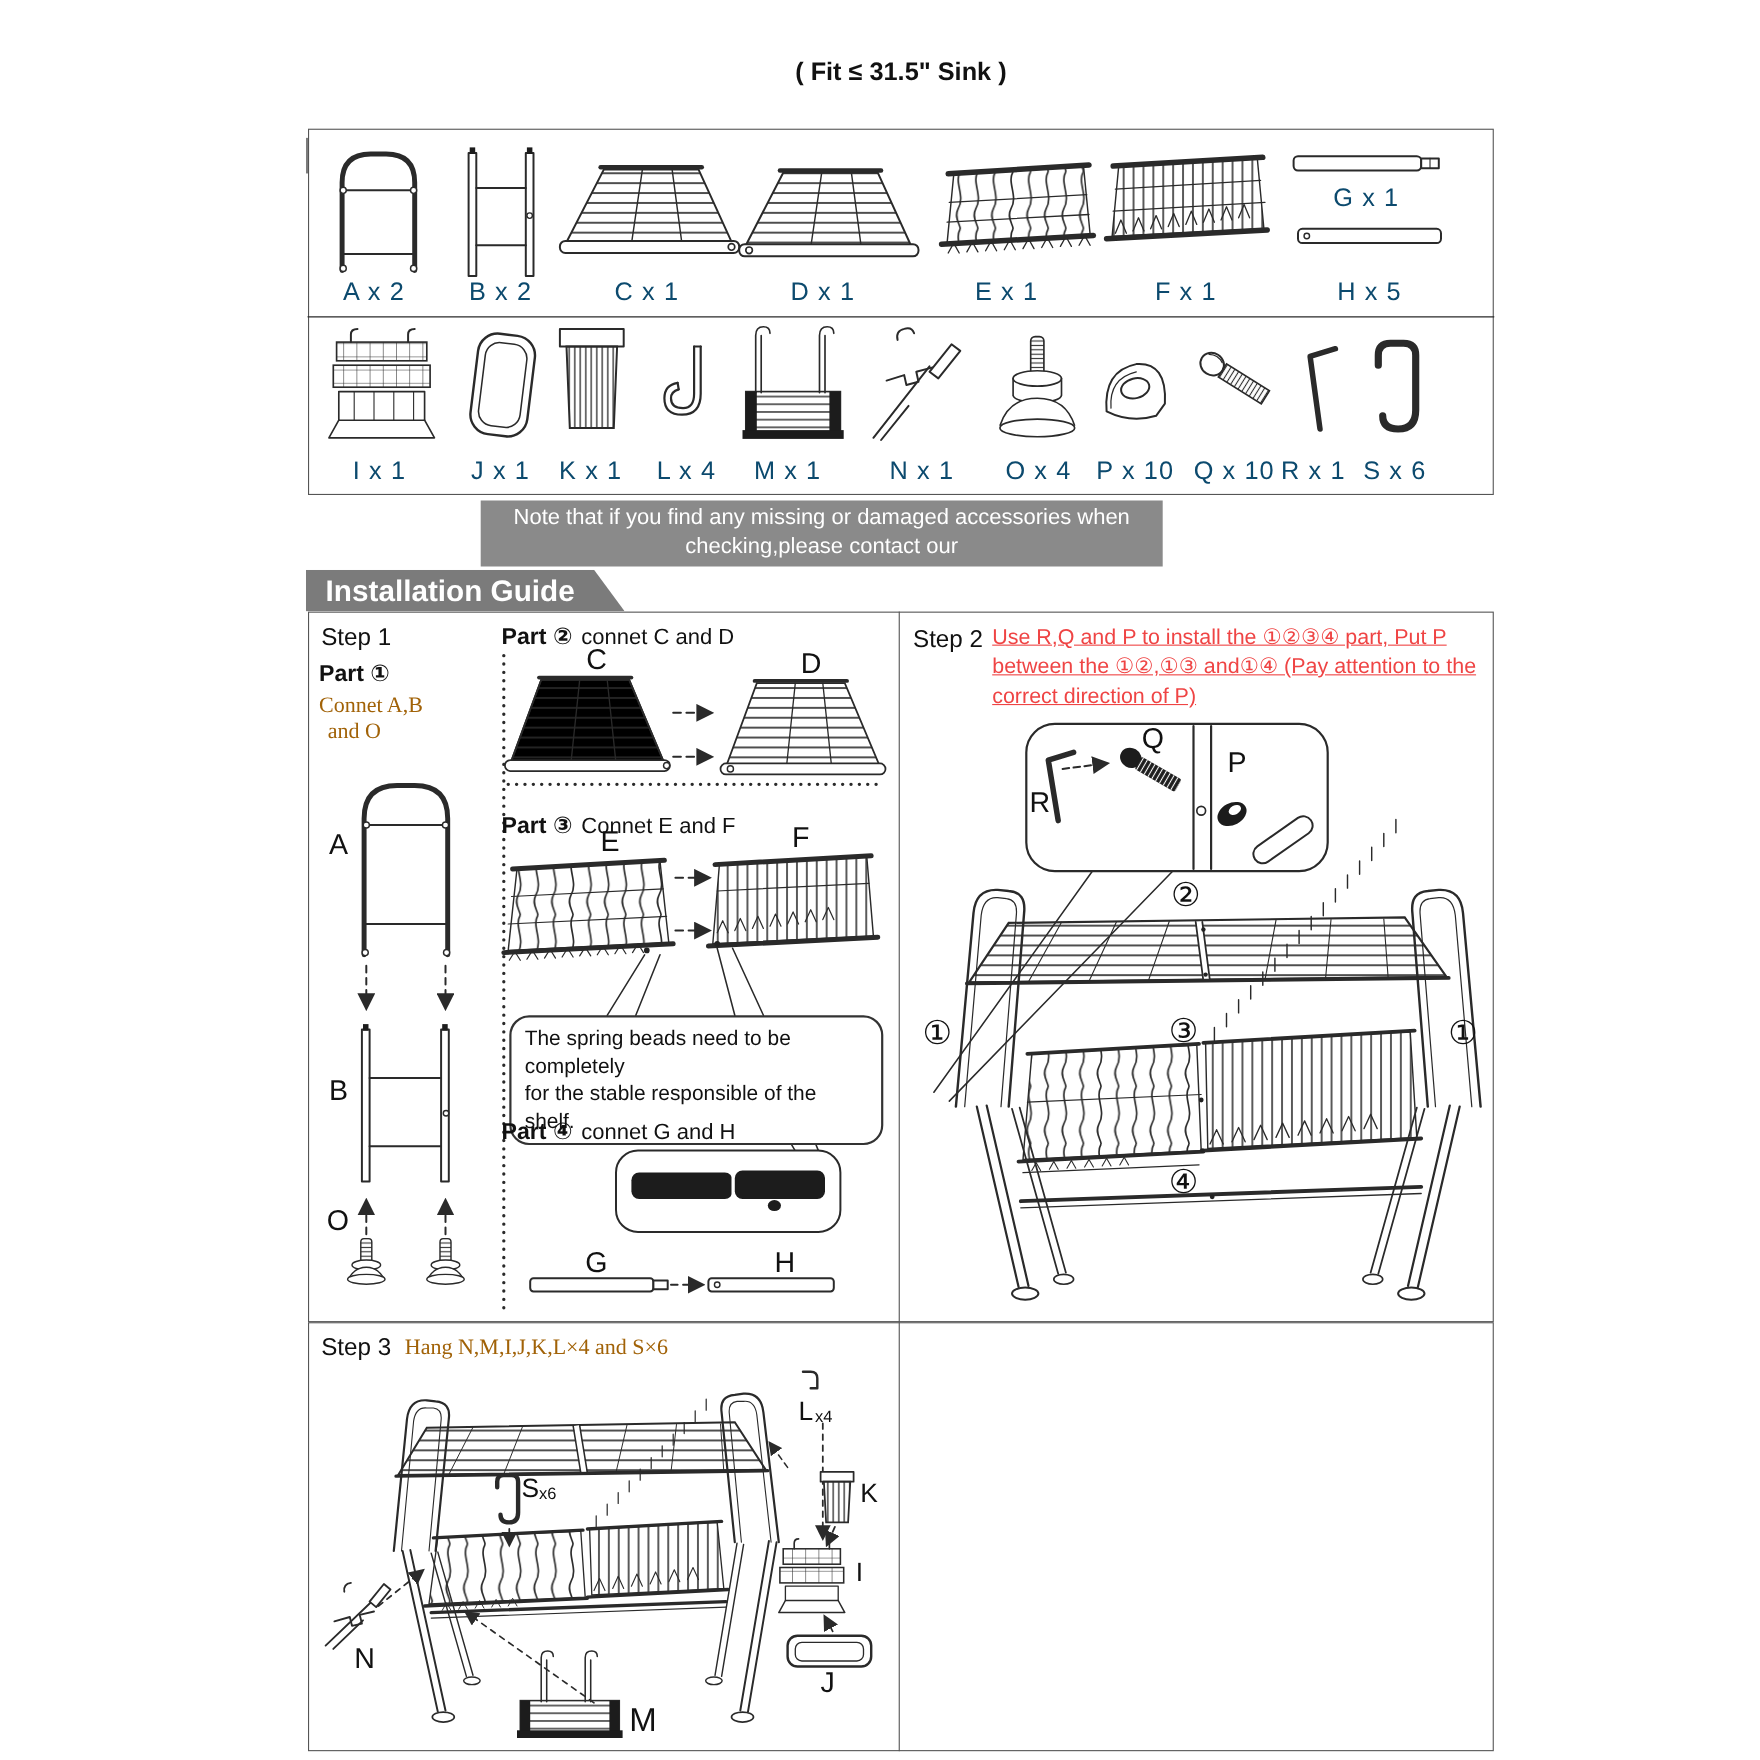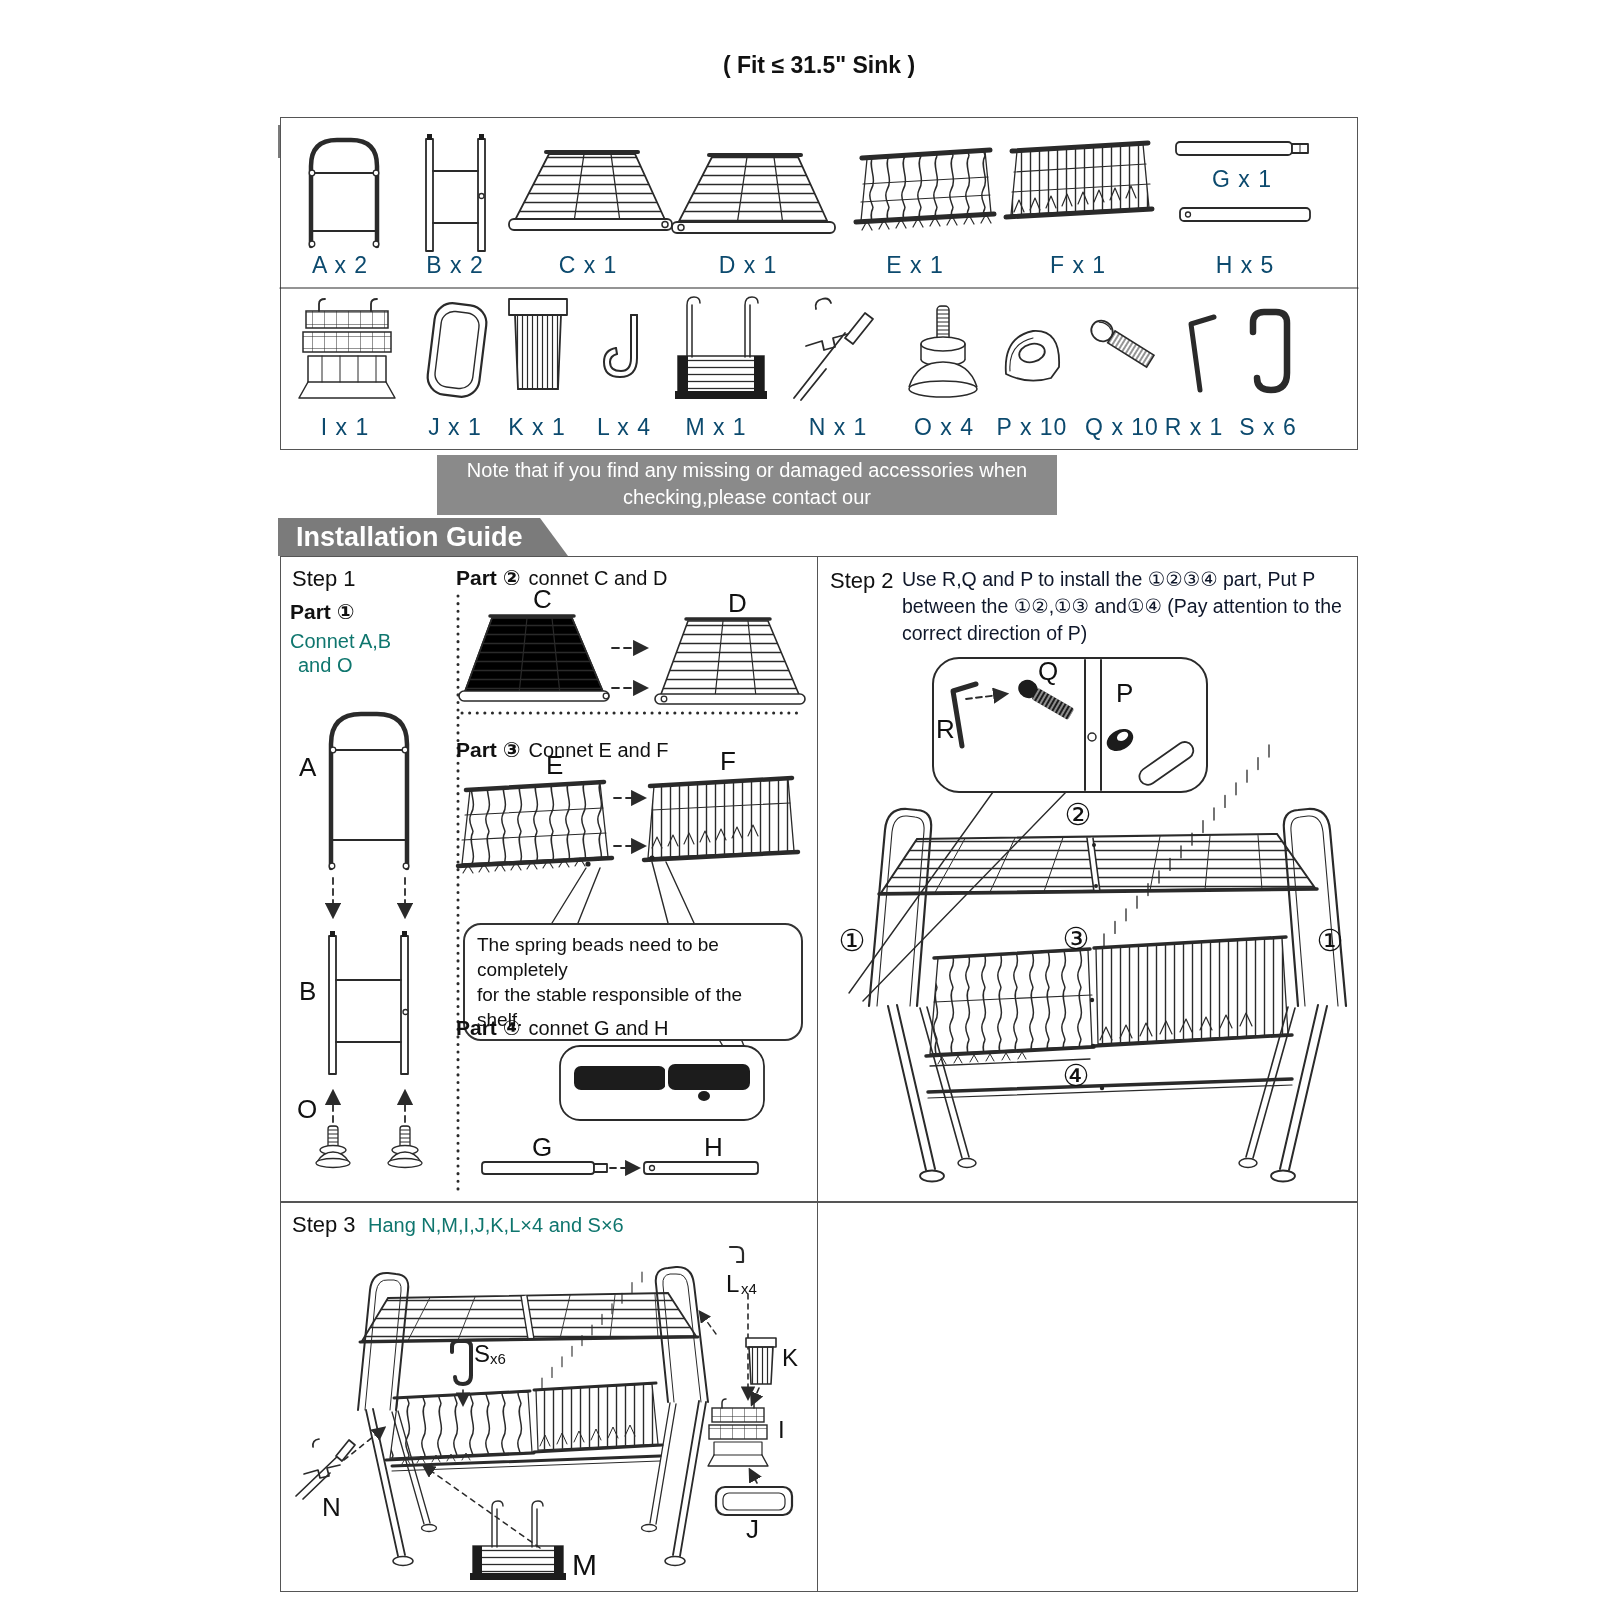--- a/index.html
+++ b/index.html
@@ -15,24 +15,24 @@
   .box{position:absolute;border:1.5px solid #555;background:#fff;box-sizing:border-box;}
   .vline{position:absolute;border-left:1.5px solid #555;width:0;}
   .note{position:absolute;background:#8a8a8a;color:#fff;font-size:20px;line-height:27px;text-align:center;}
   .clabel{position:absolute;font-size:23px;color:#0c4a6e;transform:translateX(-50%);letter-spacing:1px;white-space:nowrap;}
   .dl{position:absolute;font-size:26px;color:#111;}
   .dls{position:absolute;font-size:15px;color:#111;}
   .cn{position:absolute;font-size:30px;color:#111;transform:translate(-50%,-50%);}
   .steplbl{position:absolute;font-size:22px;color:#111;}
   .parthead{position:absolute;font-size:20px;color:#111;white-space:nowrap;}
   .parthead b{font-size:21px;margin-right:8px;}
-  .small20{font-size:20px;color:#0f766e;position:absolute;white-space:nowrap;}
+  .small20{font-size:20px;color:#a16207;position:absolute;white-space:nowrap;font-family:Liberation Serif, serif;}
   .bubble{position:absolute;border:2.5px solid #333;border-radius:18px;background:#fff;
           font-size:19px;line-height:25px;padding:7px 12px;color:#111;}
-  .s2text{position:absolute;font-size:19.5px;line-height:27px;color:#0f172a;white-space:nowrap;}
+  .s2text{position:absolute;font-size:19.5px;line-height:27px;color:#ef4444;white-space:nowrap;text-decoration:underline;}
   svg{position:absolute;overflow:visible;}
   .s{stroke:#2a2a2a;fill:none;stroke-linecap:round;stroke-linejoin:round;}
   .f{fill:#fff;stroke:#2a2a2a;stroke-linejoin:round;}
   .k{fill:#1c1c1c;stroke:none;}
 </style>
 </head>
 <body>
 
 <div class="page">
 

